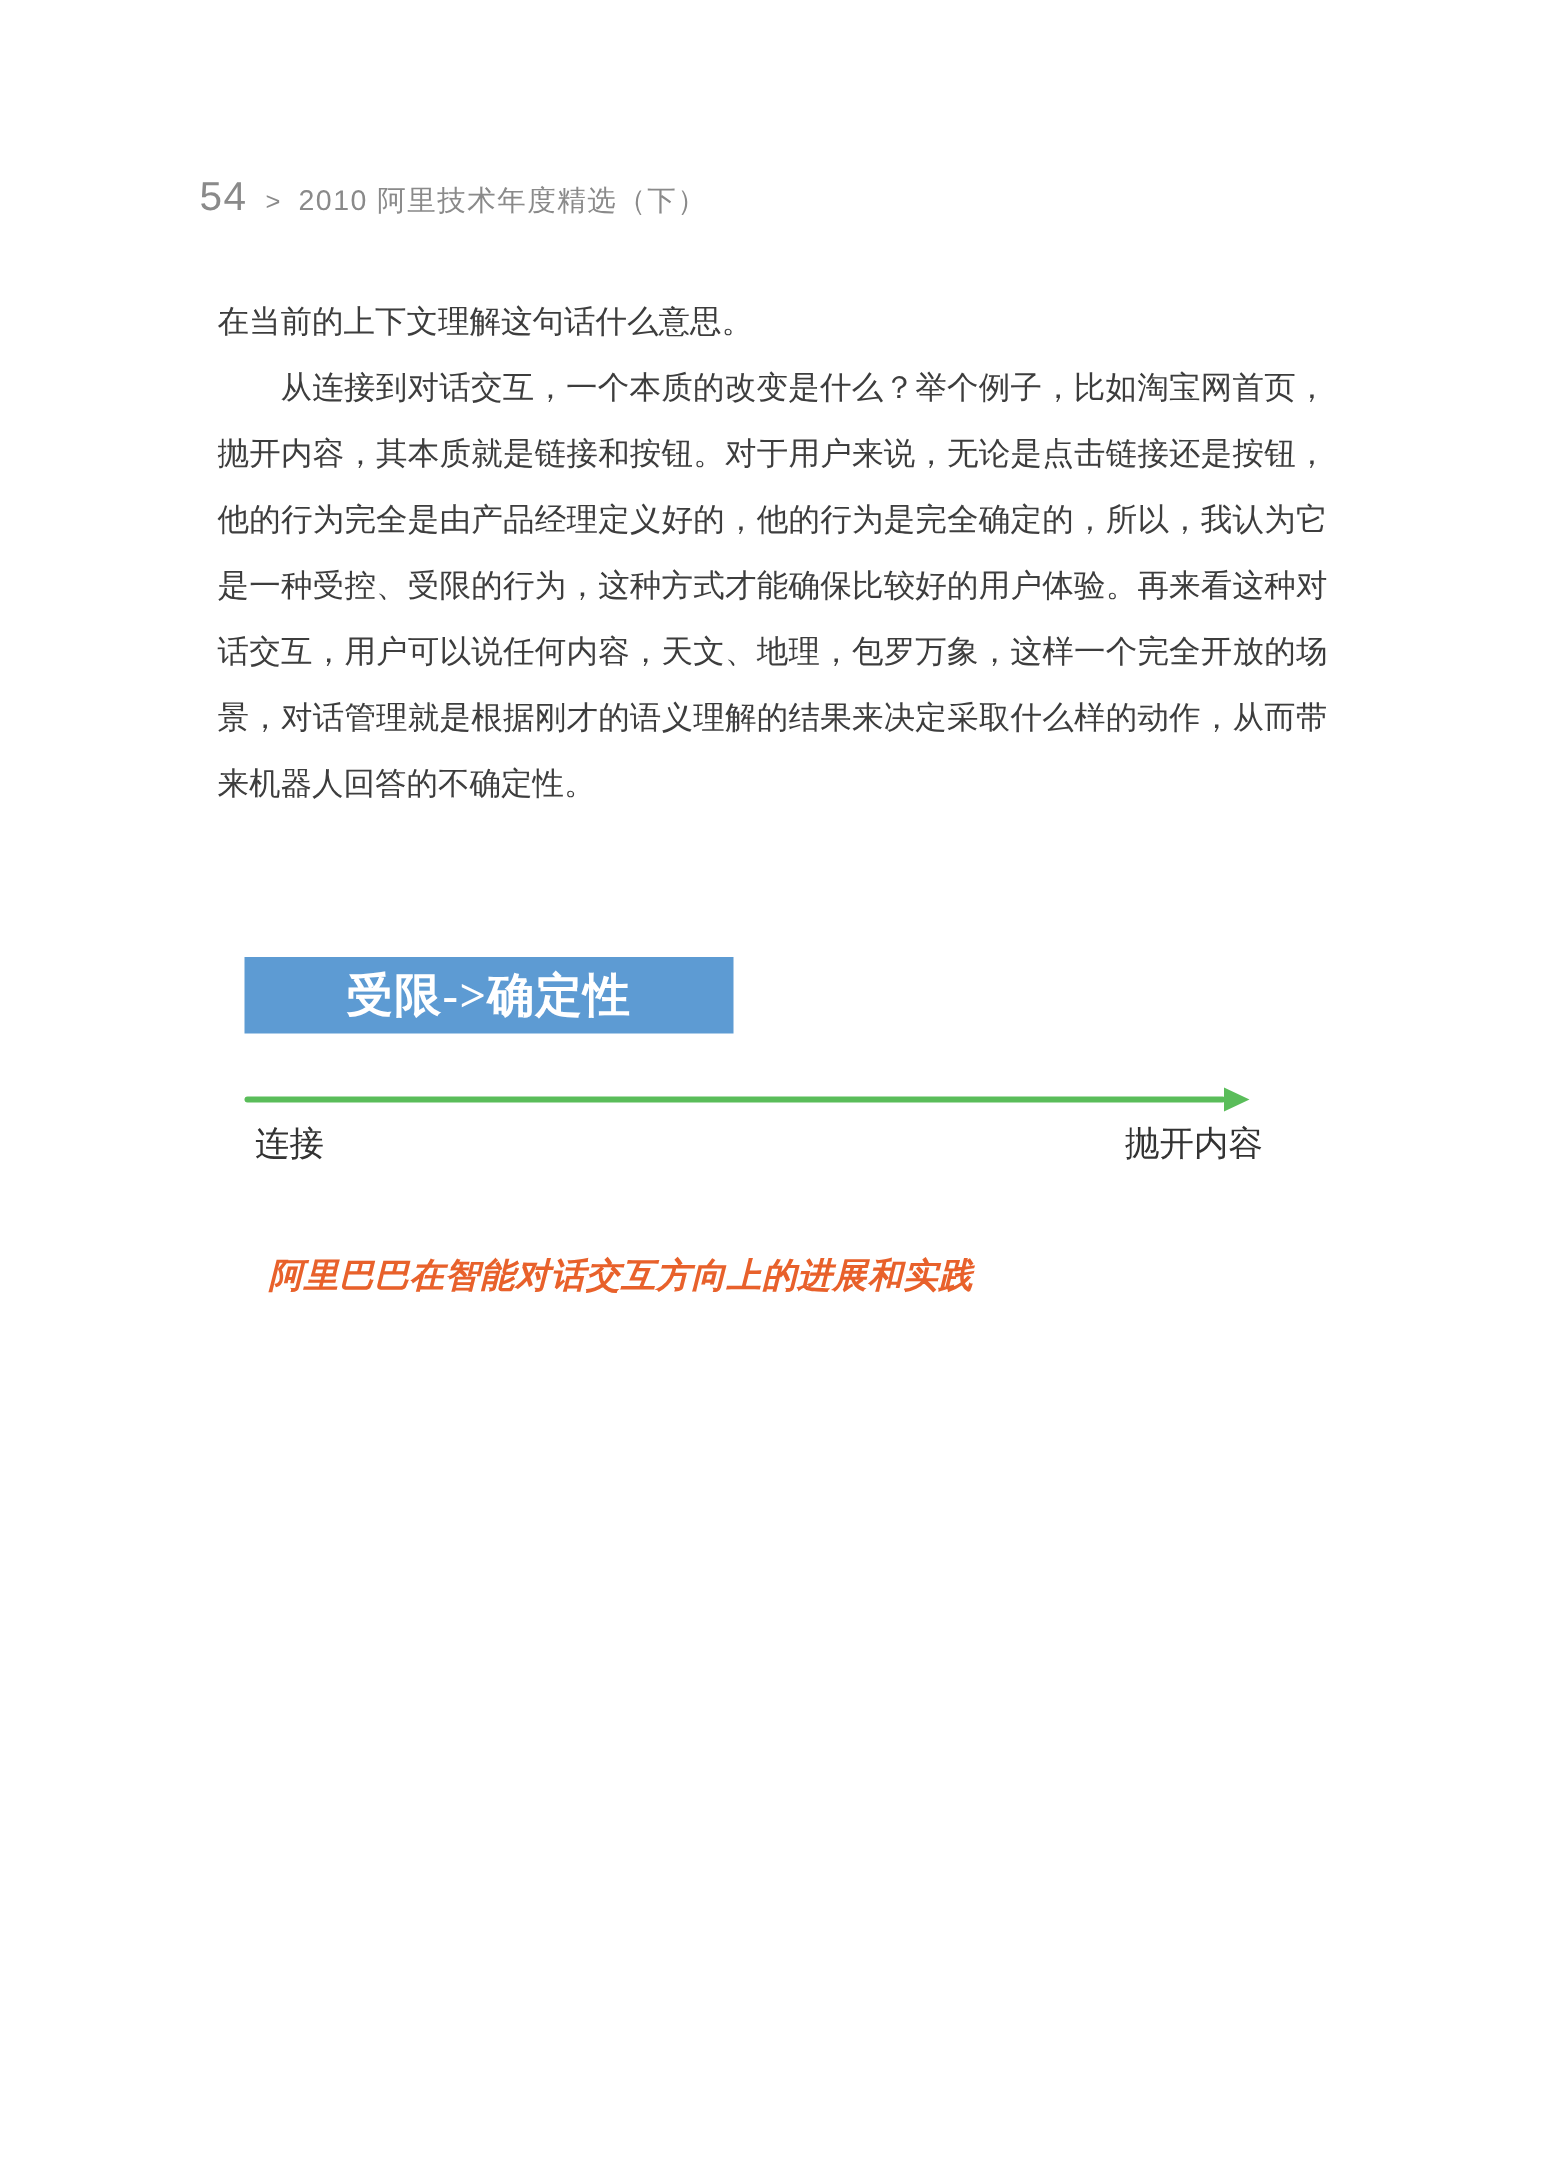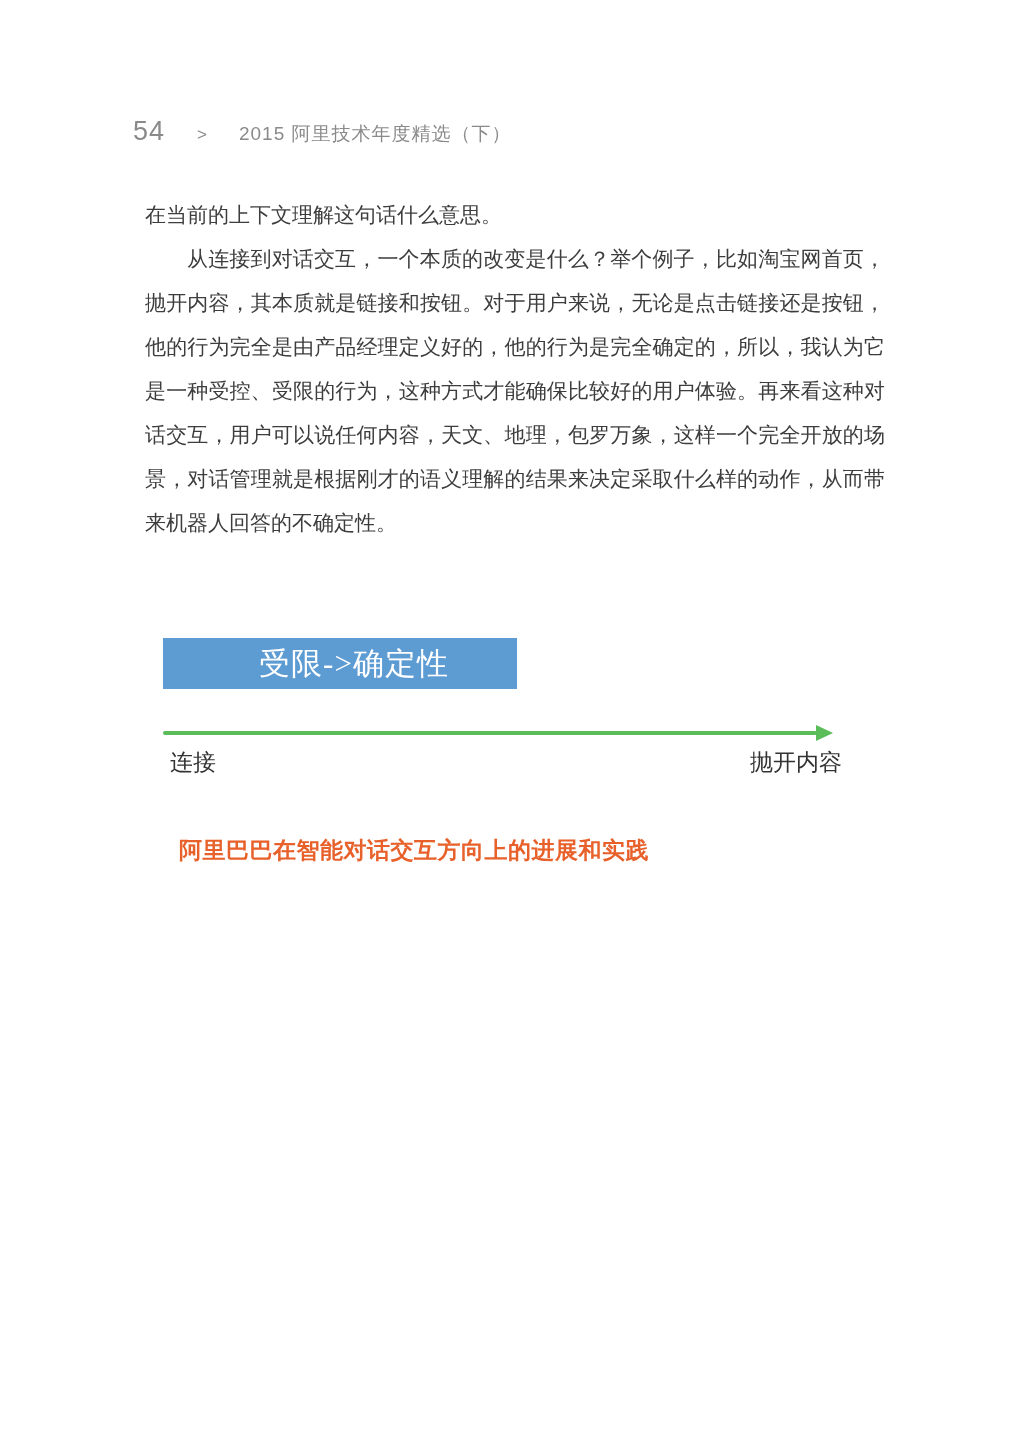--- a/index.html
+++ b/index.html
@@ -15,21 +15,21 @@
     font-family: "Liberation Sans", "DejaVu Sans", sans-serif;
     overflow: hidden;
   }
   
   .running-head {
     position: absolute;
     left: 133px;
     top: 116px;
     display: flex;
     align-items: baseline;
-    gap: 32px;
+    gap: 12px;
     color: var(--header_gray, #8a8a8a);
   }
   .pagenum { font-size: 27px; letter-spacing: 1px; }
   .sep     { font-size: 17px; }
   .booktitle { font-size: 19px; letter-spacing: 1px; }
 
   
   .body-text {
     position: absolute;
     left: 133px;
@@ -57,24 +57,23 @@
     height: 51px;
     display: flex;
   }
   .bar-cell {
     display: flex;
     align-items: center;
     justify-content: center;
     background: var(--box_blue, #5d9bd3);
     color: var(--box_text, #ffffff);
     font-family: "Liberation Serif", "DejaVu Serif", serif;
-    font-weight: normal;
+    font-weight: bold;
     font-size: 31px;
     letter-spacing: 1px;
-    padding-left: 28px;
   }
   .bar-cell.left  { width: 326px; }
   .bar-cell.right { flex: 1; margin-left: 2px; }
 
   .axis-arrow {
     position: absolute;
     left: 163px;
     top: 725px;
     width: 670px;
     height: 16px;
@@ -116,31 +115,32 @@
     position: absolute;
     left: 133px;
     top: 835px;
     width: 740px;
     margin: 0;
     text-indent: 2em;
     font-size: 23px;
     font-weight: bold;
     color: var(--heading_orange, #e8612b);
     letter-spacing: 0.5px;
+    font-style: italic;
   }
 </style>
 </head>
 <body>
 
 <div class="page">
 
   <header class="running-head">
     <span class="pagenum">54</span>
     <span class="sep">&gt;</span>
-    <span class="booktitle">2015 阿里技术年度精选（下）</span>
+    <span class="booktitle">2010 阿里技术年度精选（下）</span>
   </header>
 
   <p class="body-text no-indent p0">在当前的上下文理解这句话什么意思。</p>
 
   <p class="body-text p1">从连接到对话交互，一个本质的改变是什么？举个例子，比如淘宝网首页，抛开内容，其本质就是链接和按钮。对于用户来说，无论是点击链接还是按钮，他的行为完全是由产品经理定义好的，他的行为是完全确定的，所以，我认为它是一种受控、受限的行为，这种方式才能确保比较好的用户体验。再来看这种对话交互，用户可以说任何内容，天文、地理，包罗万象，这样一个完全开放的场景，对话管理就是根据刚才的语义理解的结果来决定采取什么样的动作，从而带来机器人回答的不确定性。</p>
 
 
   <div class="diagram-bar">
     <div class="bar-cell left">受限-&gt;确定性</div>
   </div>

